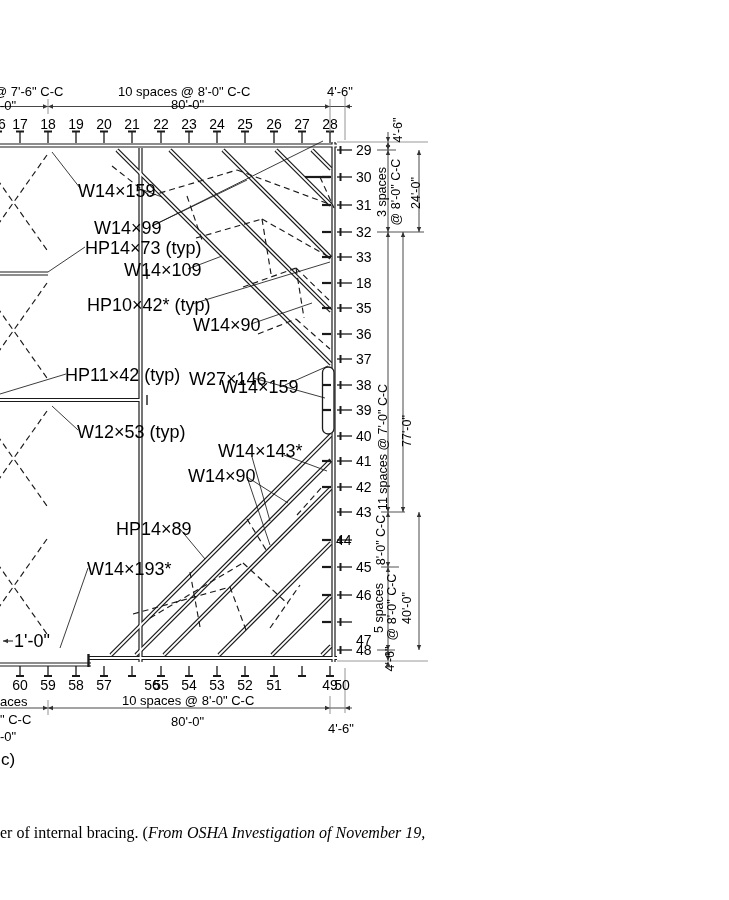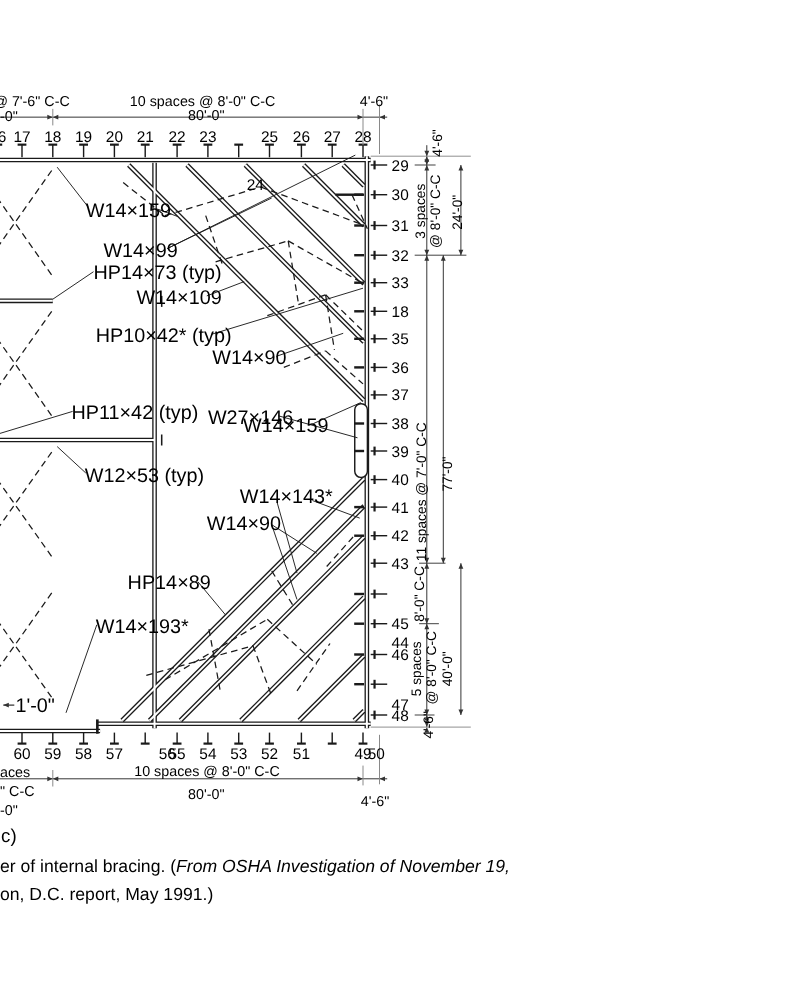--- a/index.html
+++ b/index.html
@@ -5,21 +5,21 @@
   html,body{margin:0;padding:0;background:#fff;}
   #canvas{position:relative;width:729px;height:900px;overflow:hidden;background:#fff;
           font-family:"Liberation Sans",sans-serif;color:#000;}
   #drawing{position:absolute;left:0;top:0;}
   .lbl{position:absolute;font-size:18px;white-space:nowrap;letter-spacing:0;}
   .gridnum{position:absolute;font-size:14px;white-space:nowrap;transform:translate(-50%,0);}
   .gridnum.right{transform:none;}
   .dimtxt{position:absolute;font-size:13px;white-space:nowrap;}
   .rot{position:absolute;font-size:12.5px;white-space:nowrap;
        transform:translate(-50%,-50%) rotate(-90deg);}
-  .caption{position:absolute;font-family:Liberation Sans, sans-serif;font-size:16px;white-space:nowrap;}
+  .caption{position:absolute;font-family:Liberation Serif, serif;font-size:16px;white-space:nowrap;margin-top:44px;}
   .caption .it{font-style:italic;}
   .partlabel{position:absolute;font-size:17px;}
 </style>
 </head>
 <body>
 
 <div id="canvas">
 
   <svg id="drawing" width="729" height="760" viewBox="0 0 729 760">
       <g>
@@ -318,30 +318,29 @@
   <span class="lbl" style="left:218px;top:441px;">W14×143*</span>
   <span class="lbl" style="left:188px;top:466px;">W14×90</span>
   <span class="lbl" style="left:116px;top:519px;">HP14×89</span>
   <span class="lbl" style="left:87px;top:559px;">W14×193*</span>
   <span class="lbl" style="left:14px;top:631px;">1'-0"</span>
 
   <span class="partlabel" style="left:1px;top:750px;">c)</span>
   <div class="caption" style="left:0px;top:780px;">
     <span>er of internal bracing. (</span><span class="it">From OSHA Investigation of November 19,</span>
   </div>
-  <div class="caption it" style="left:0px;top:805px;">on, D.C. report, May 1991.)</div>
 <span class="gridnum" style="left: -2px; top: 116px;">16</span>
     <span class="gridnum" style="left: 20px; top: 116px;">17</span>
     <span class="gridnum" style="left: 48px; top: 116px;">18</span>
     <span class="gridnum" style="left: 76px; top: 116px;">19</span>
     <span class="gridnum" style="left: 104px; top: 116px;">20</span>
     <span class="gridnum" style="left: 132px; top: 116px;">21</span>
     <span class="gridnum" style="left: 161px; top: 116px;">22</span>
     <span class="gridnum" style="left: 189px; top: 116px;">23</span>
-    <span class="gridnum" style="left: 232px; top: 116px; margin-top: 44px;">24</span>
+    <span class="gridnum" style="left: 217px; top: 116px;">24</span>
     <span class="gridnum" style="left: 245px; top: 116px;">25</span>
     <span class="gridnum" style="left: 274px; top: 116px;">26</span>
     <span class="gridnum" style="left: 302px; top: 116px;">27</span>
     <span class="gridnum" style="left: 330px; top: 116px;">28</span>
     <span class="gridnum" style="left: 20px; top: 677px;">60</span>
     <span class="gridnum" style="left: 48px; top: 677px;">59</span>
     <span class="gridnum" style="left: 76px; top: 677px;">58</span>
     <span class="gridnum" style="left: 104px; top: 677px;">57</span>
     <span class="gridnum" style="left: 132px; top: 677px; margin-left: 20px;">56</span>
     <span class="gridnum" style="left: 161px; top: 677px;">55</span>
@@ -359,18 +358,18 @@
     <span class="gridnum right" style="left: 356px; top: 275px;">18</span>
     <span class="gridnum right" style="left: 356px; top: 300px;">35</span>
     <span class="gridnum right" style="left: 356px; top: 326px;">36</span>
     <span class="gridnum right" style="left: 356px; top: 351px;">37</span>
     <span class="gridnum right" style="left: 356px; top: 377px;">38</span>
     <span class="gridnum right" style="left: 356px; top: 402px;">39</span>
     <span class="gridnum right" style="left: 356px; top: 428px;">40</span>
     <span class="gridnum right" style="left: 356px; top: 453px;">41</span>
     <span class="gridnum right" style="left: 356px; top: 479px;">42</span>
     <span class="gridnum right" style="left: 356px; top: 504px;">43</span>
-    <span class="gridnum right" style="left: 356px; top: 532px; margin-top: 44px;">44</span>
+    <span class="gridnum right" style="left: 336px; top: 532px;">44</span>
     <span class="gridnum right" style="left: 356px; top: 559px;">45</span>
     <span class="gridnum right" style="left: 356px; top: 587px;">46</span>
     <span class="gridnum right" style="left: 356px; top: 632px;">47</span>
     <span class="gridnum right" style="left: 356px; top: 642px;">48</span>
   </div>
 
 </body></html>

